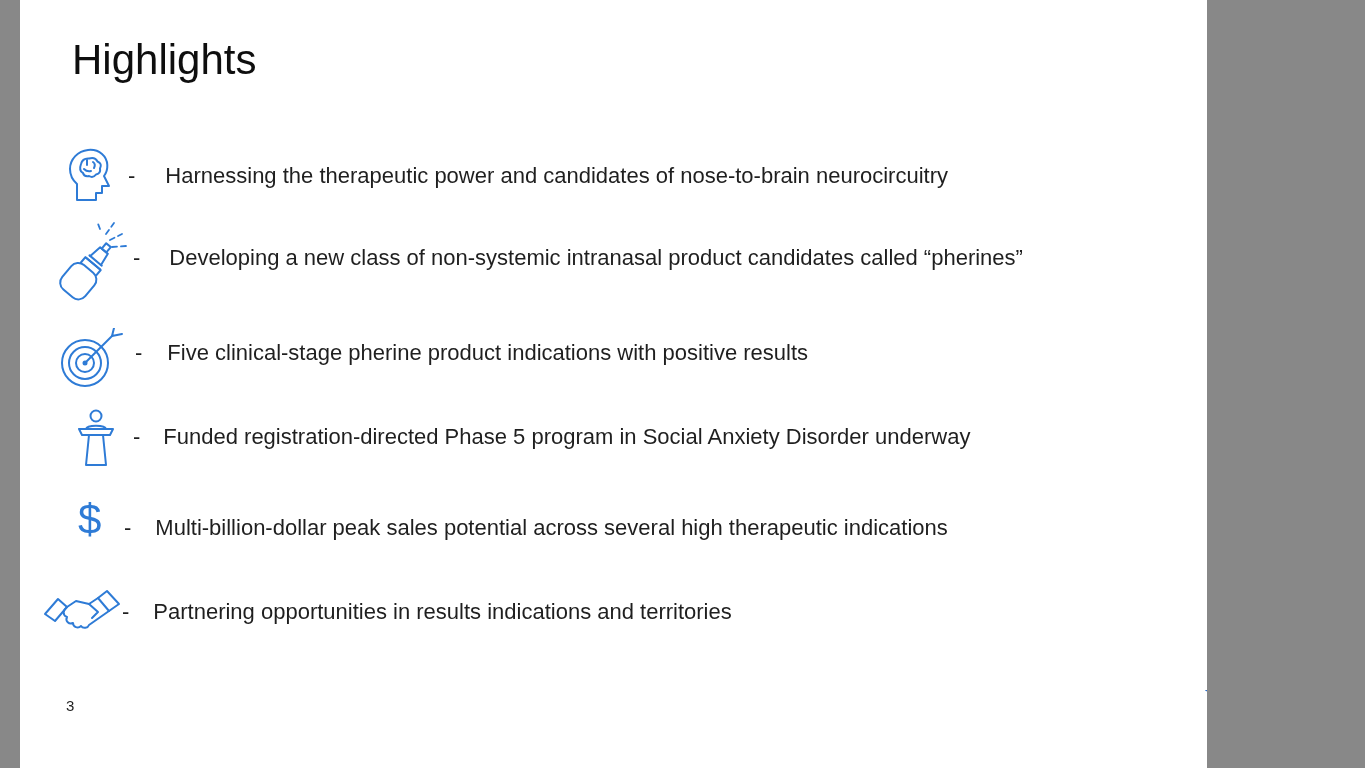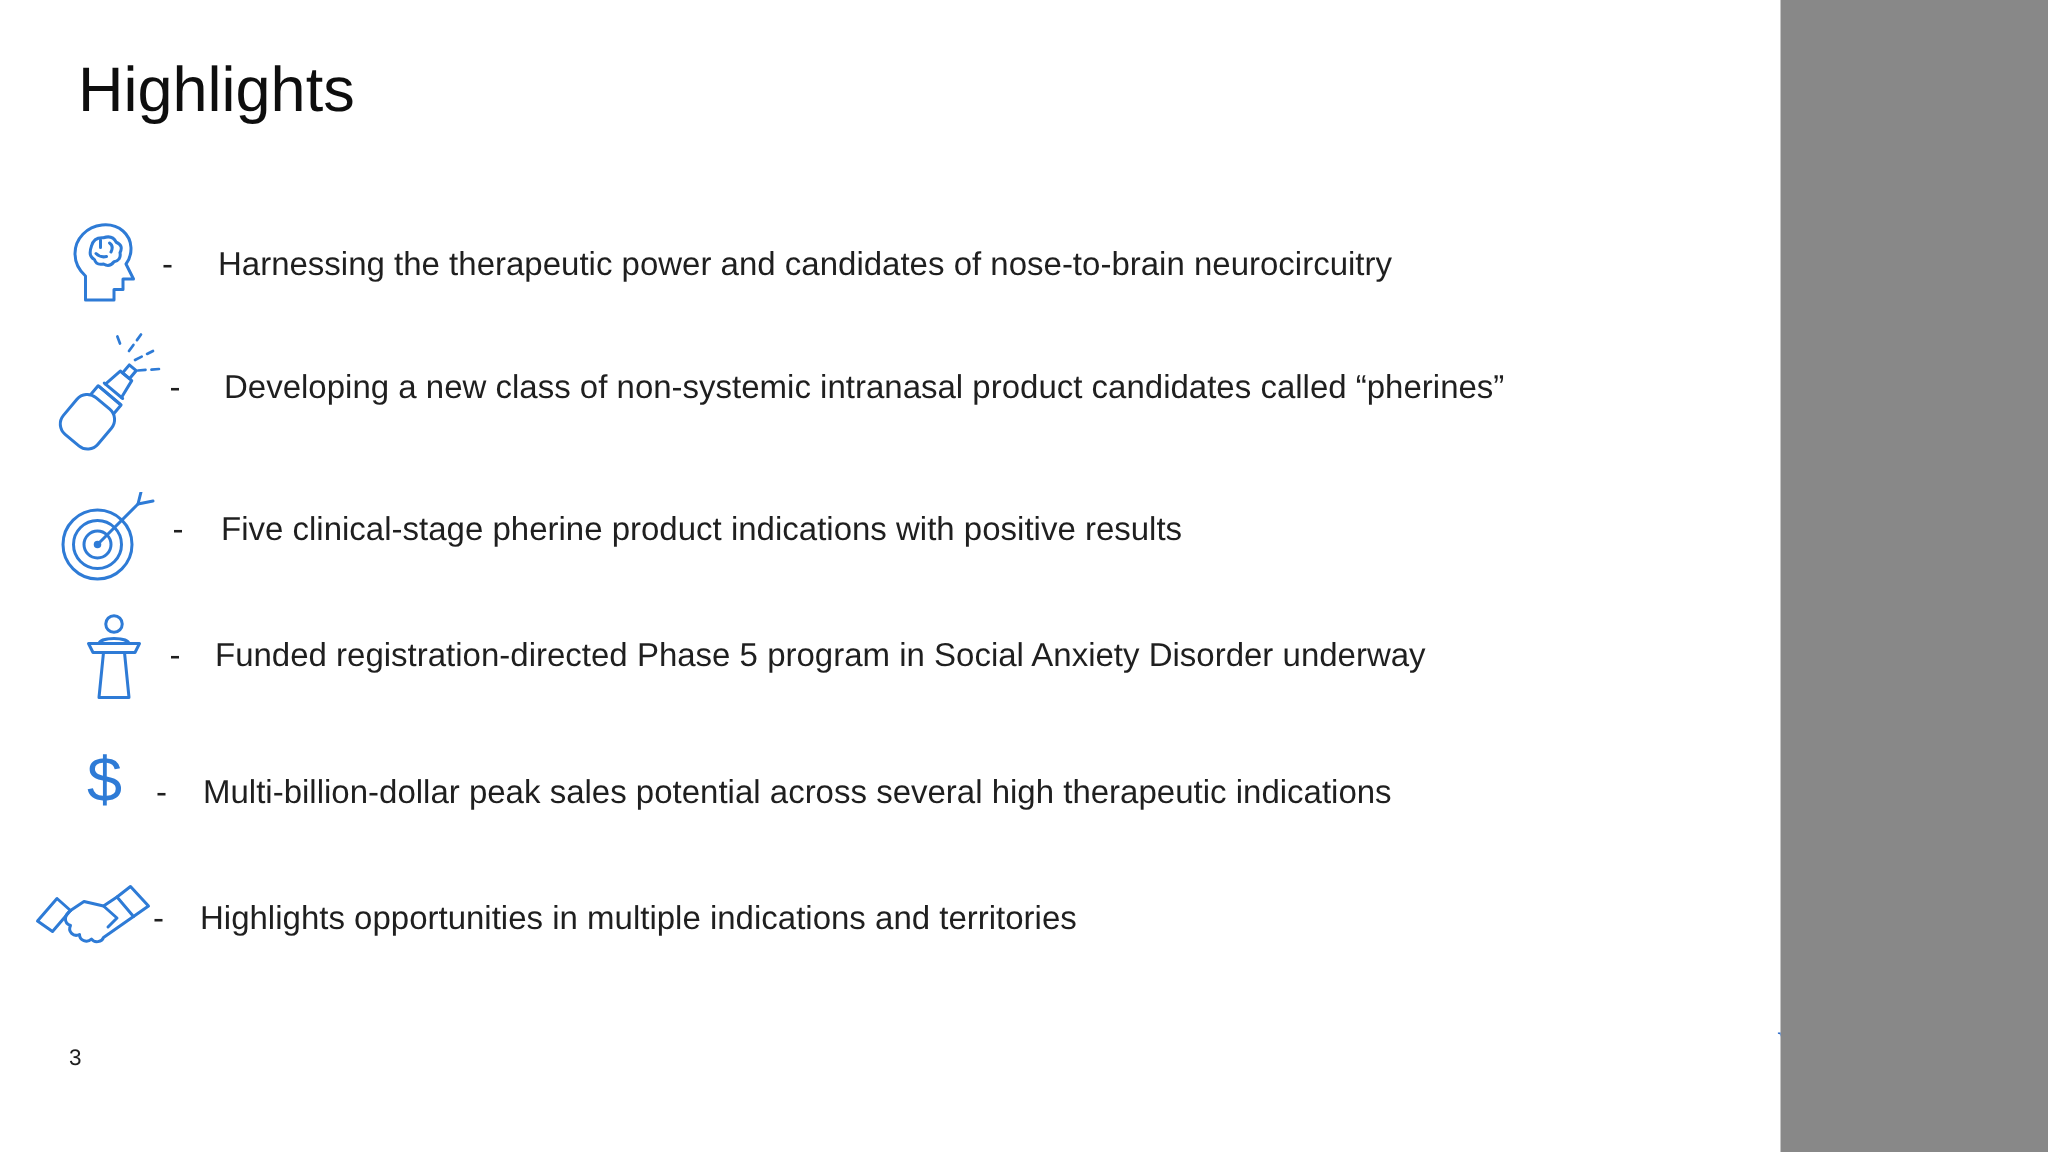--- a/index.html
+++ b/index.html
@@ -1,18 +1,18 @@
 <!DOCTYPE html>
 <html style="--accent: #2e7bd6; --logo-color: #2d6cc9;"><head>
 <meta charset="utf-8">
 <style>
   html,body { margin:0; padding:0; background:#888; }
   .slide {
     position:relative; width:1187px; height:768px; background:#ffffff;
-    overflow:hidden; font-family:"Liberation Sans", sans-serif;
+    overflow:hidden; font-family:"Liberation Sans", sans-serif;margin-left:20px;
   }
   .title {
     position:absolute; left:52px; top:36px; font-size:42px; font-weight:500;
     color:#0e0e0e; letter-spacing:0;
   }
   
   .brow {
     position:absolute; display:flex; align-items:flex-start;
     white-space:nowrap; font-size:22px; color:#1f1f1f;
   }
@@ -111,19 +111,19 @@
 
   <svg class="licon icon6" viewBox="0 0 80 58">
     <path d="M3 31 L16 16 L25 24 L13 38 Z"></path>
     <path d="M77 21 L65 8 L56 15 L67 28 Z"></path>
     <path d="M56 15 L47 21 L34 18 L25 24"></path>
     <path d="M47 21 L56 29 L50 35"></path>
     <path d="M25 24 c-4 3 -5 8 0 10 c-2 4 2 8 6 6 c0 4 5 6 8 3 c2 3 7 2 8 -1 l20 -14"></path>
   </svg>
   <div class="brow row6">
     <span class="dash">-</span>
-    <span class="txt">Highlights opportunities in multiple indications and territories</span>
+    <span class="txt">Partnering opportunities in results indications and territories</span>
   </div>
 
   <div class="page-number">3</div>
   <div class="logo">Vistagen</div>
 
 </div>
 
 </body></html>

